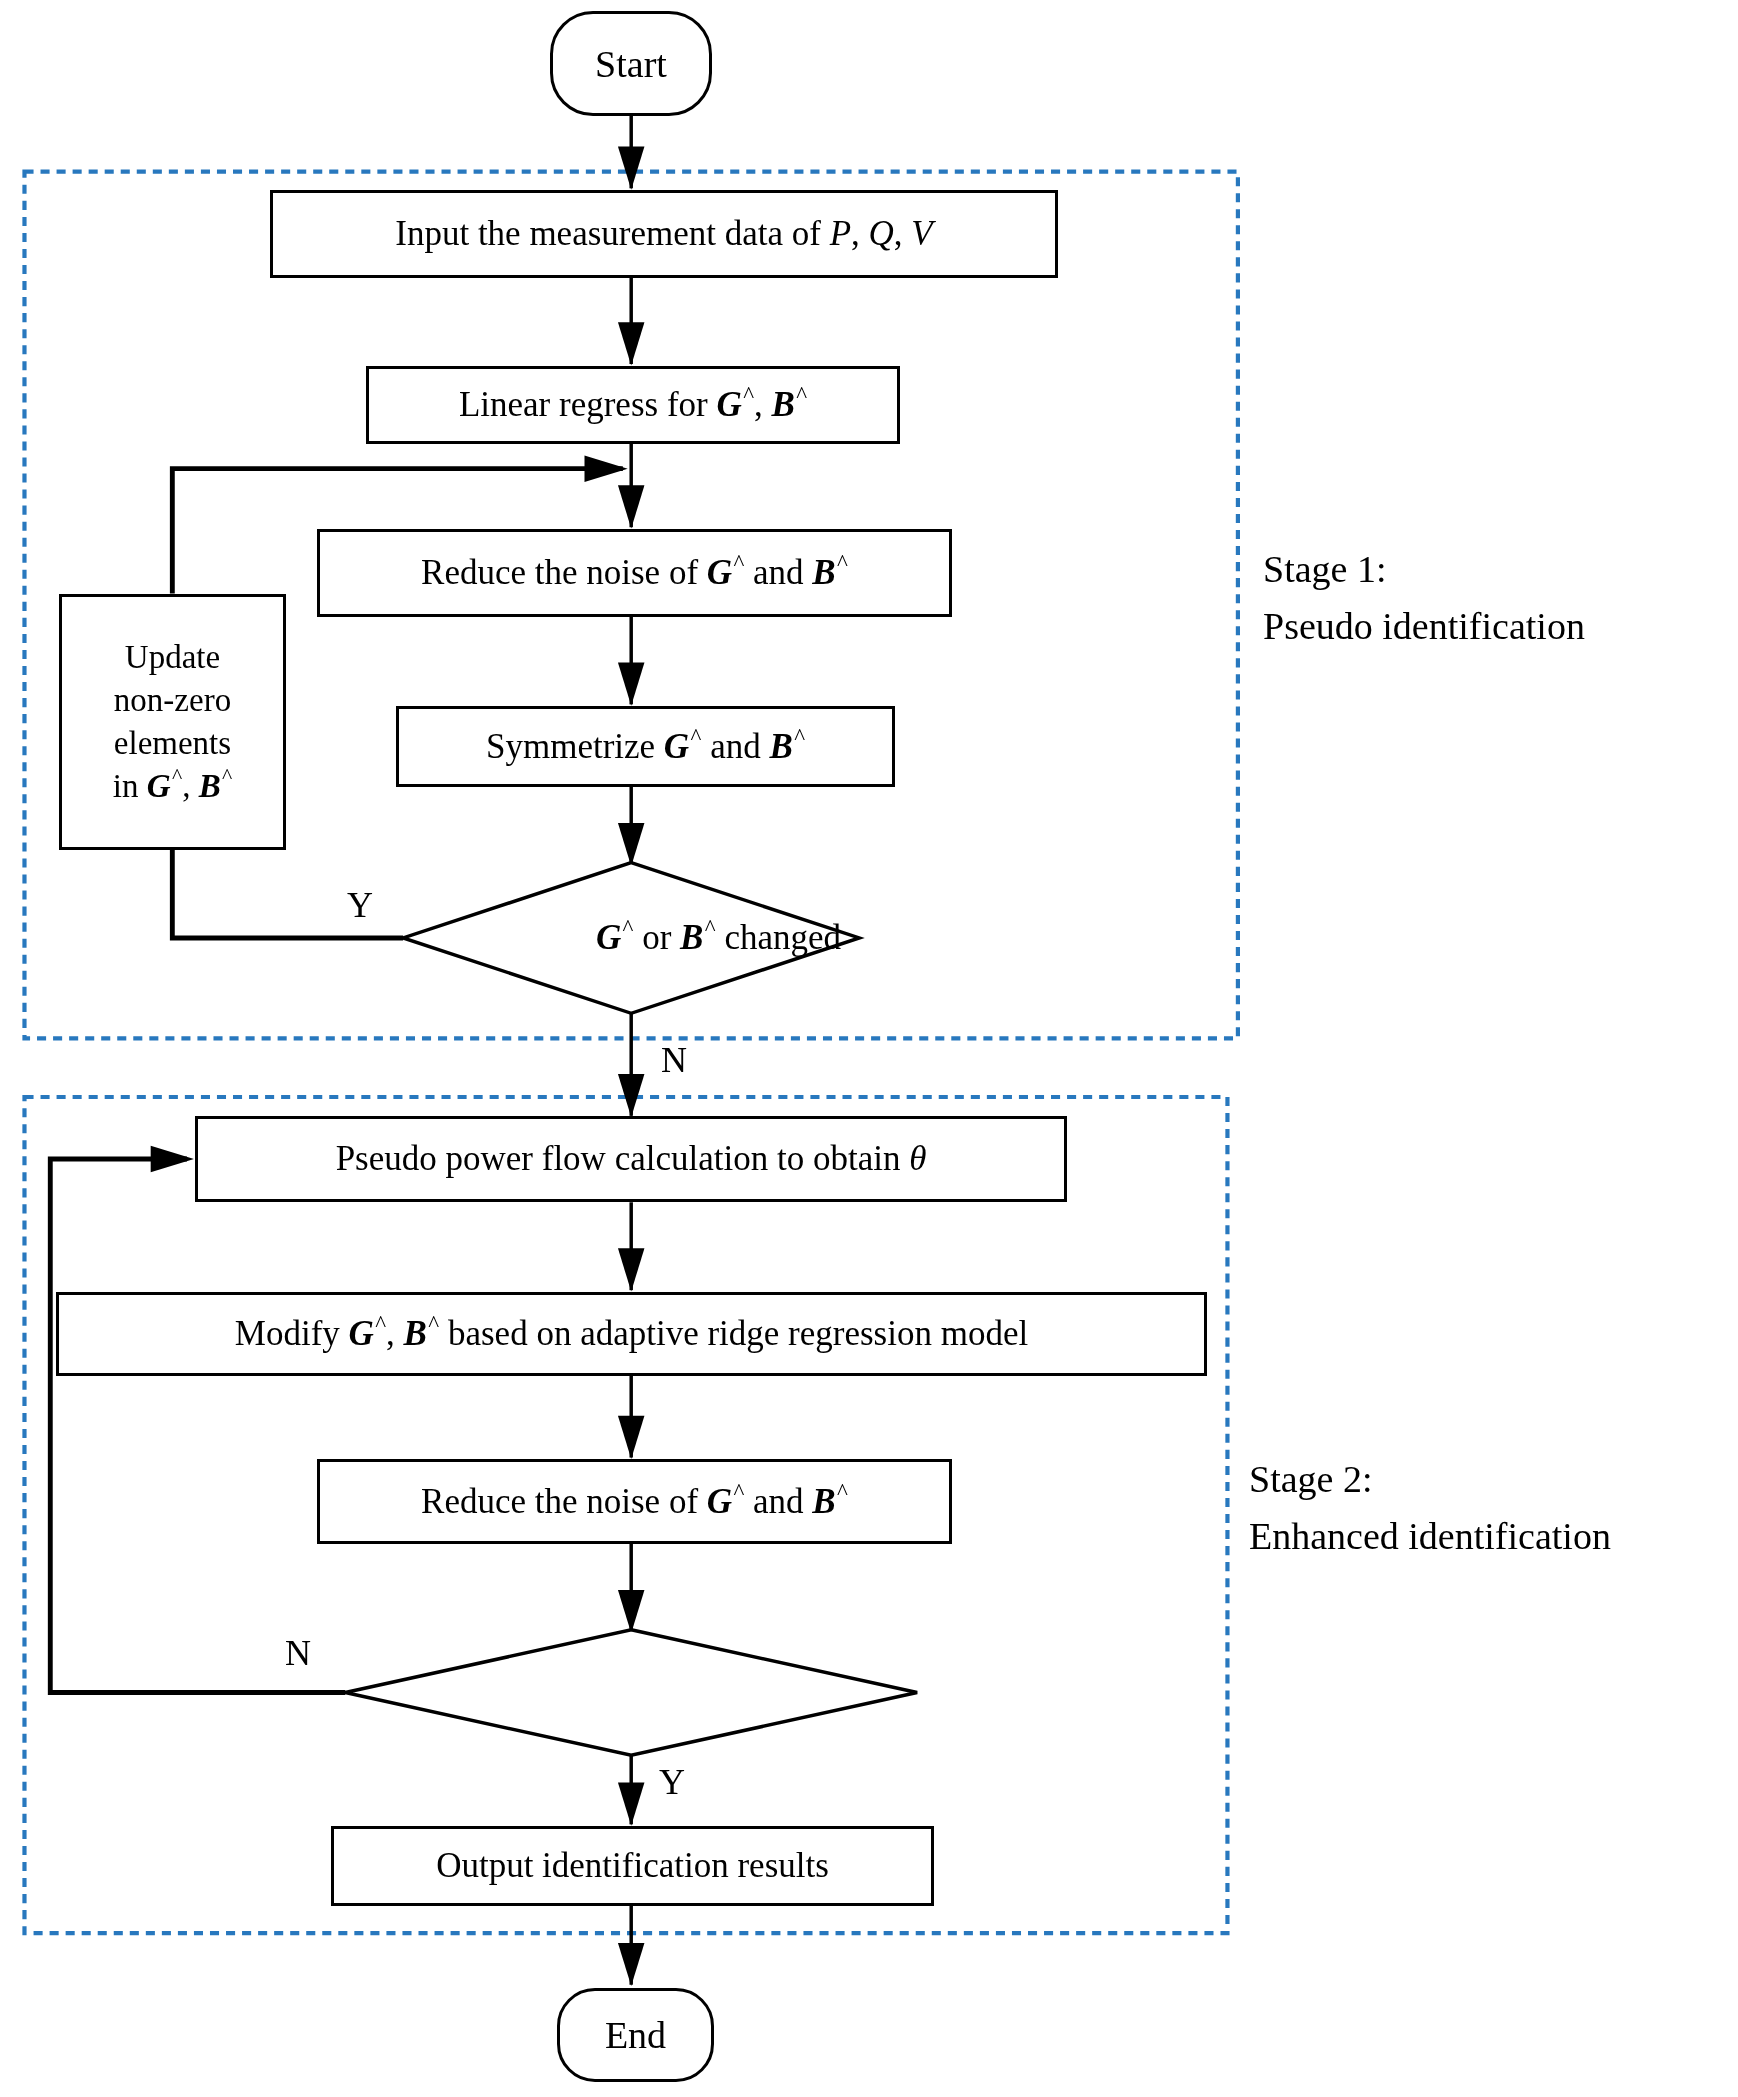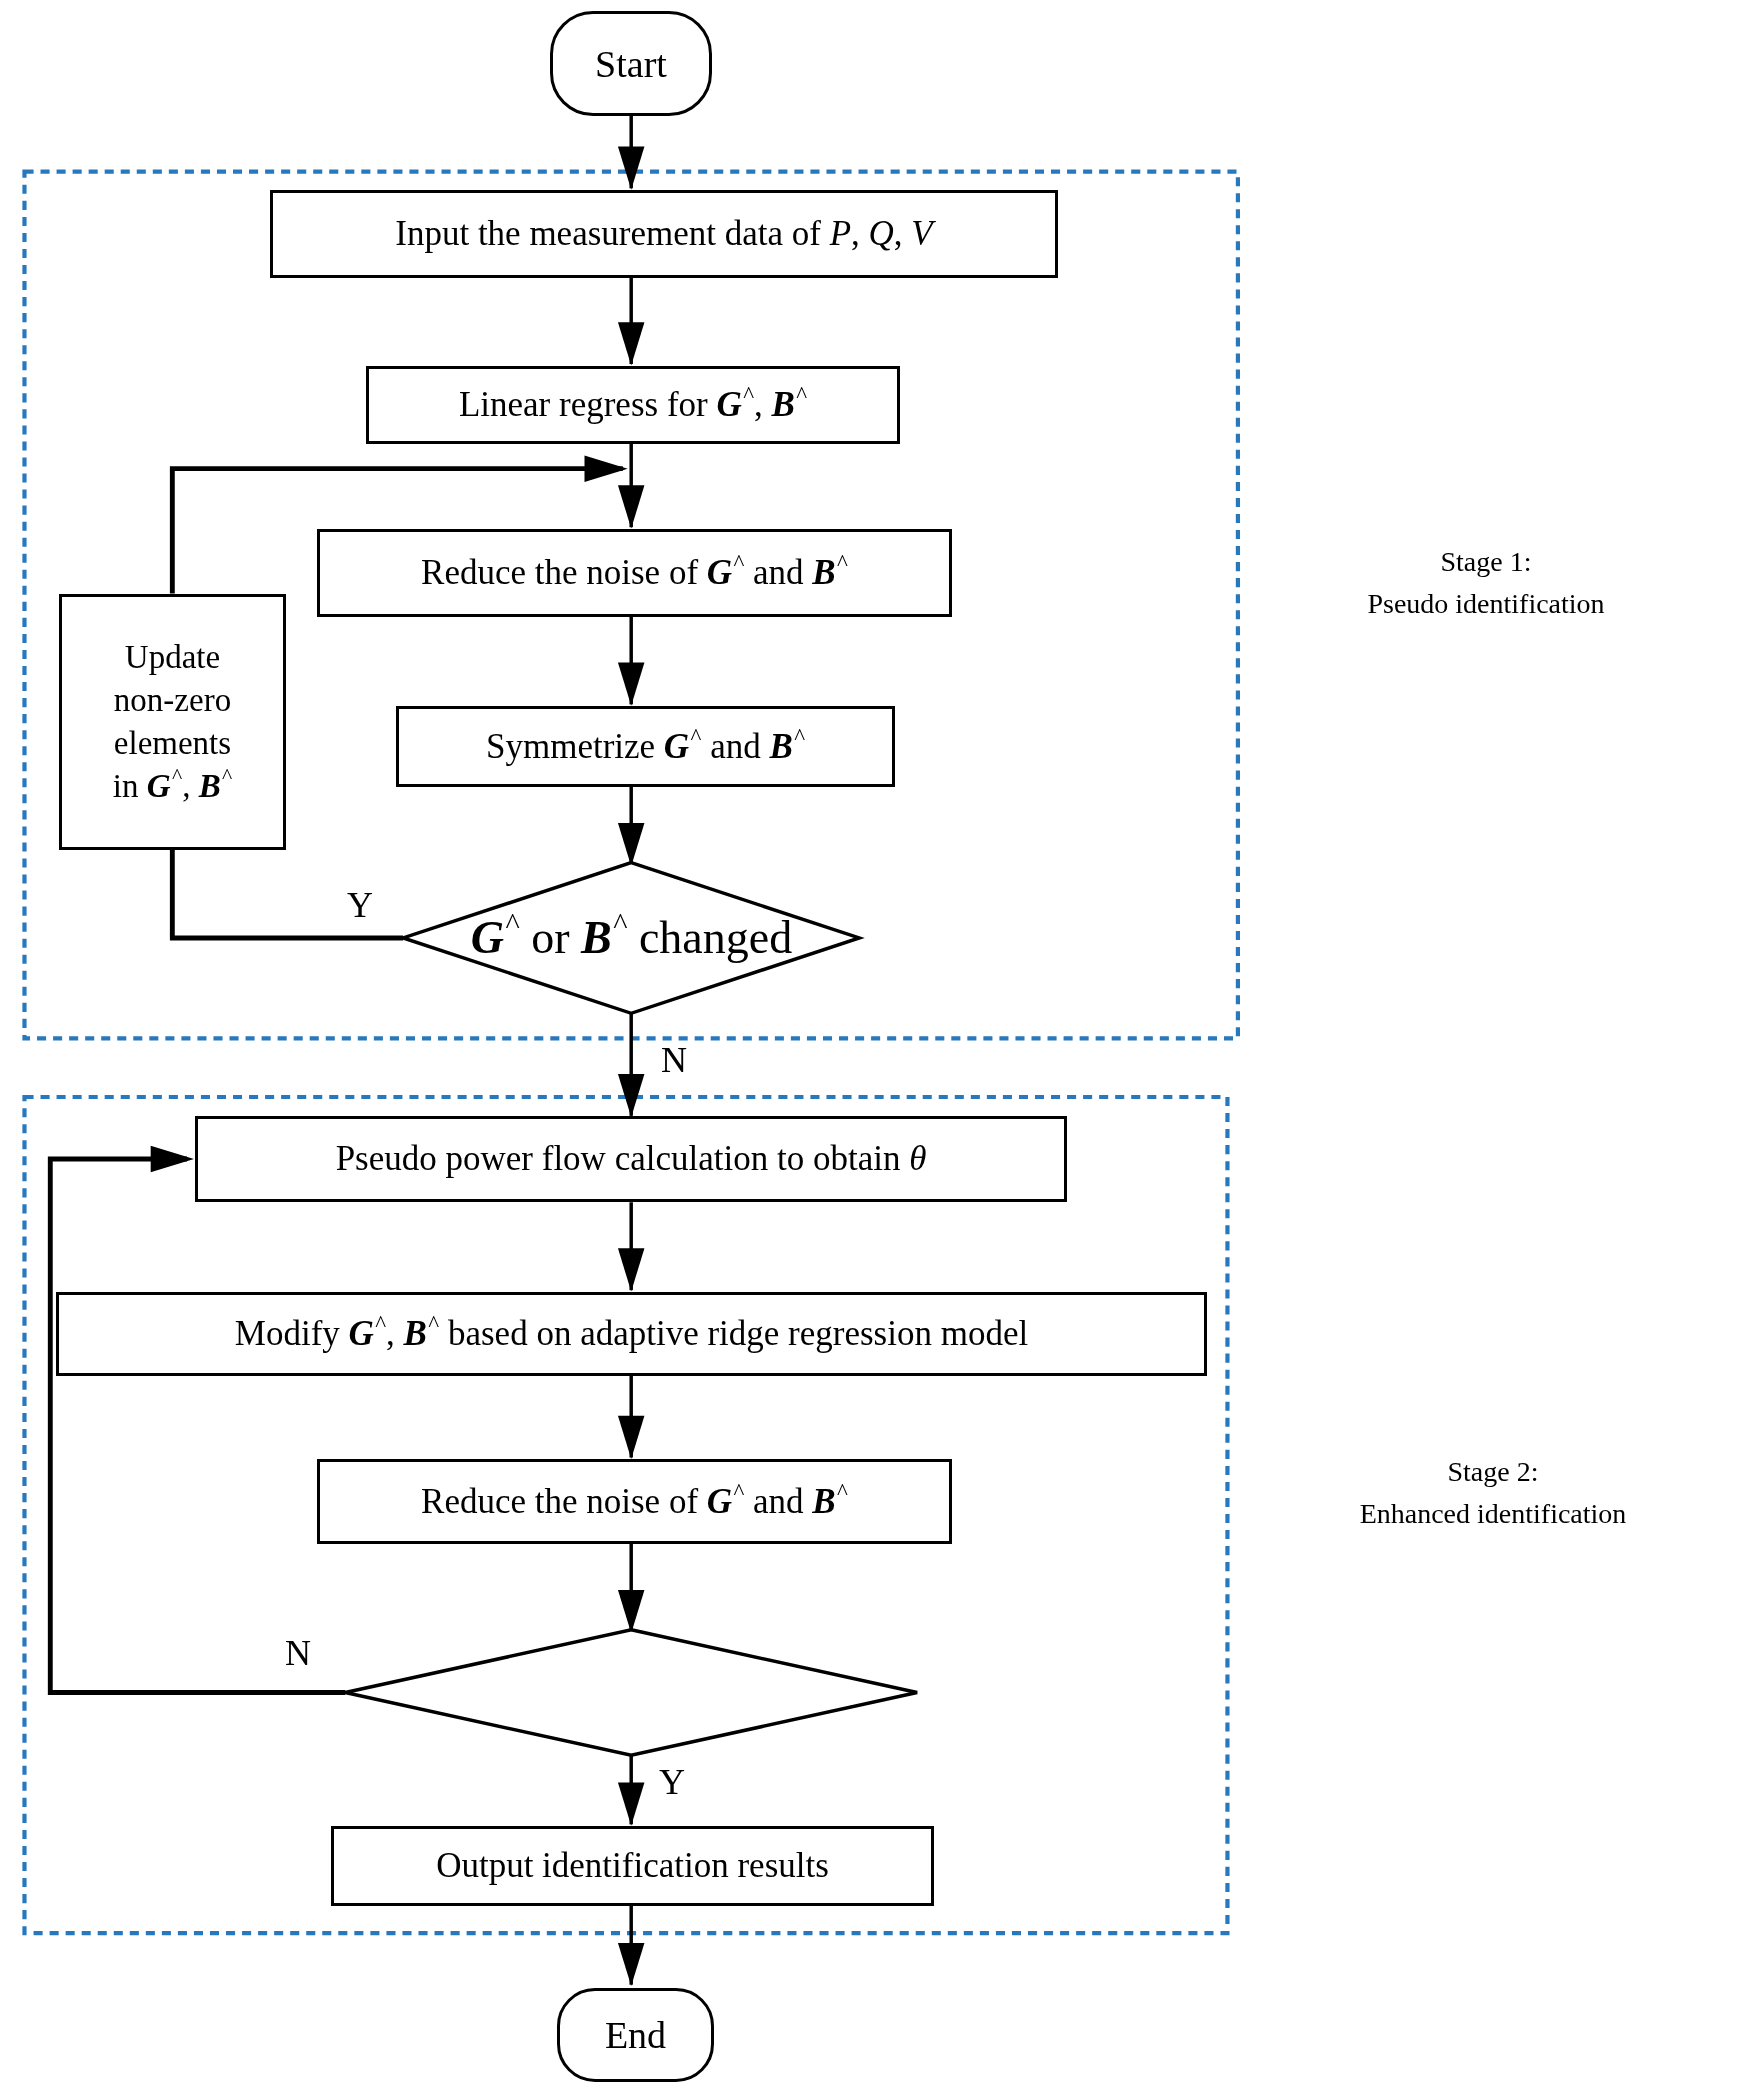--- a/index.html
+++ b/index.html
@@ -17,25 +17,25 @@
     position:absolute;background:#ffffff;border:3.5px solid #000;box-sizing:border-box;
     display:flex;align-items:center;justify-content:center;text-align:center;
     font-size:35px;line-height:1.25;padding:2.8px 7px;
   }
   .terminal{
     position:absolute;background:#ffffff;border:3.5px solid #000;box-sizing:border-box;
     display:flex;align-items:center;justify-content:center;text-align:center;
     font-size:38px;border-radius:43px;
   }
   .dlabel{
-    position:absolute;display:flex;align-items:center;justify-content:center;
-    text-align:center;font-size:46px;line-height:1.15;
+    position:absolute;display:flex;align-items:center;justify-content:flex-end;
+    text-align:center;font-size:35px;line-height:1.15;
   }
   .edge-label{position:absolute;font-size:36px;}
-  .stage-label{position:absolute;font-size:28px;line-height:1.5;text-align:center;}
+  .stage-label{position:absolute;font-size:38px;line-height:1.5;text-align:left;}
   .seg-p{font-style:normal;font-weight:normal;}
   .seg-i{font-style:italic;}
   .seg-b{font-style:italic;font-weight:bold;}
   .seg-h{
     display:inline-block;font-style:normal;font-weight:normal;
     font-size:0.66em;transform:translateY(-0.62em);margin-left:1.4px;
   }
 </style>
 </head>
 <body>

